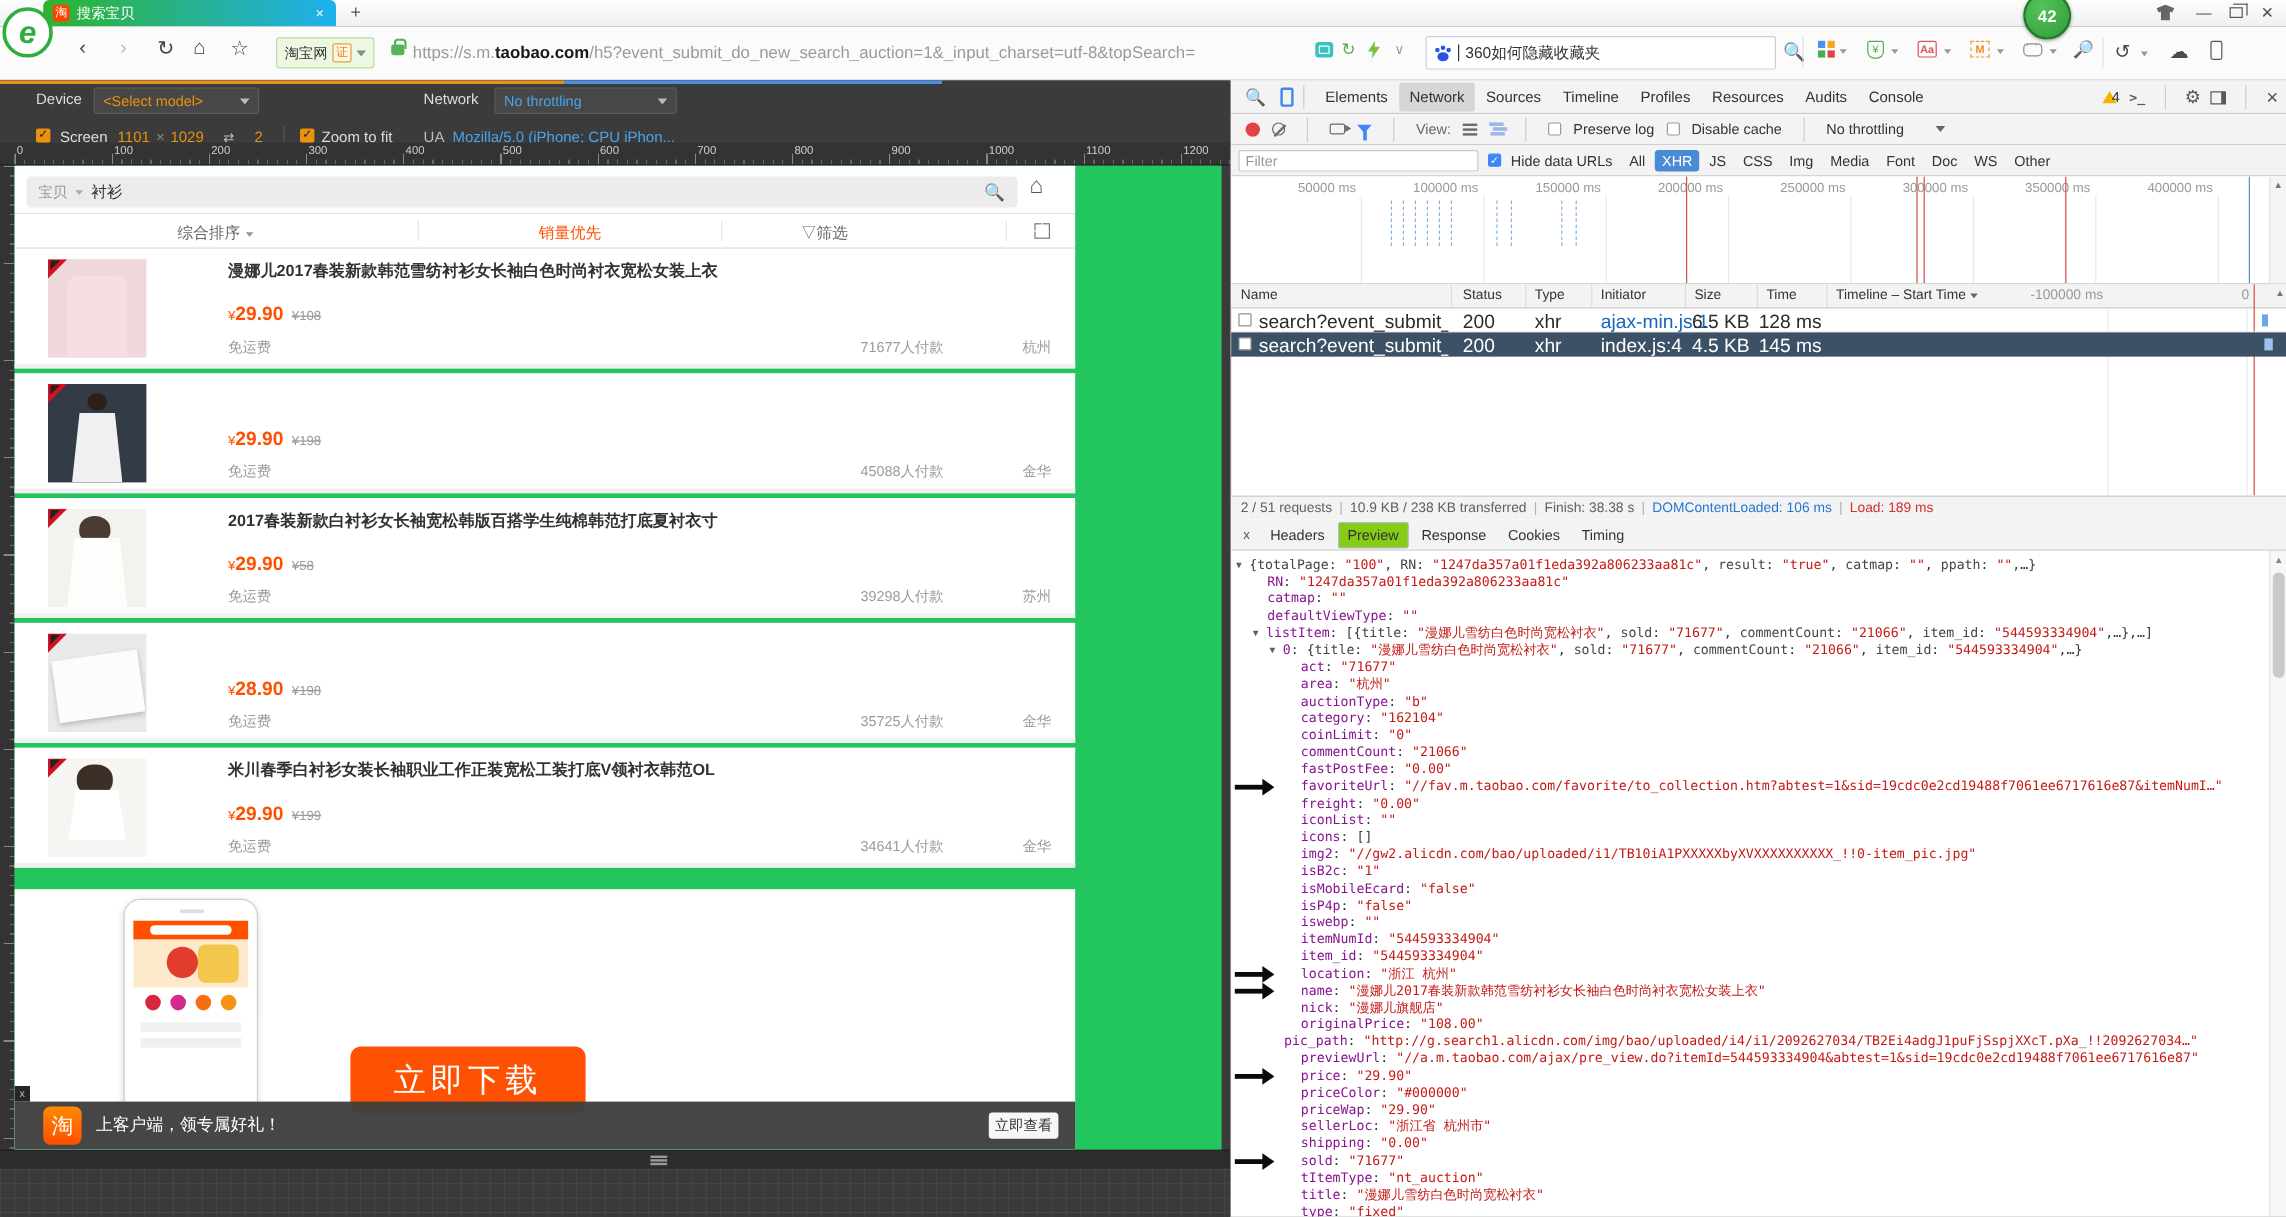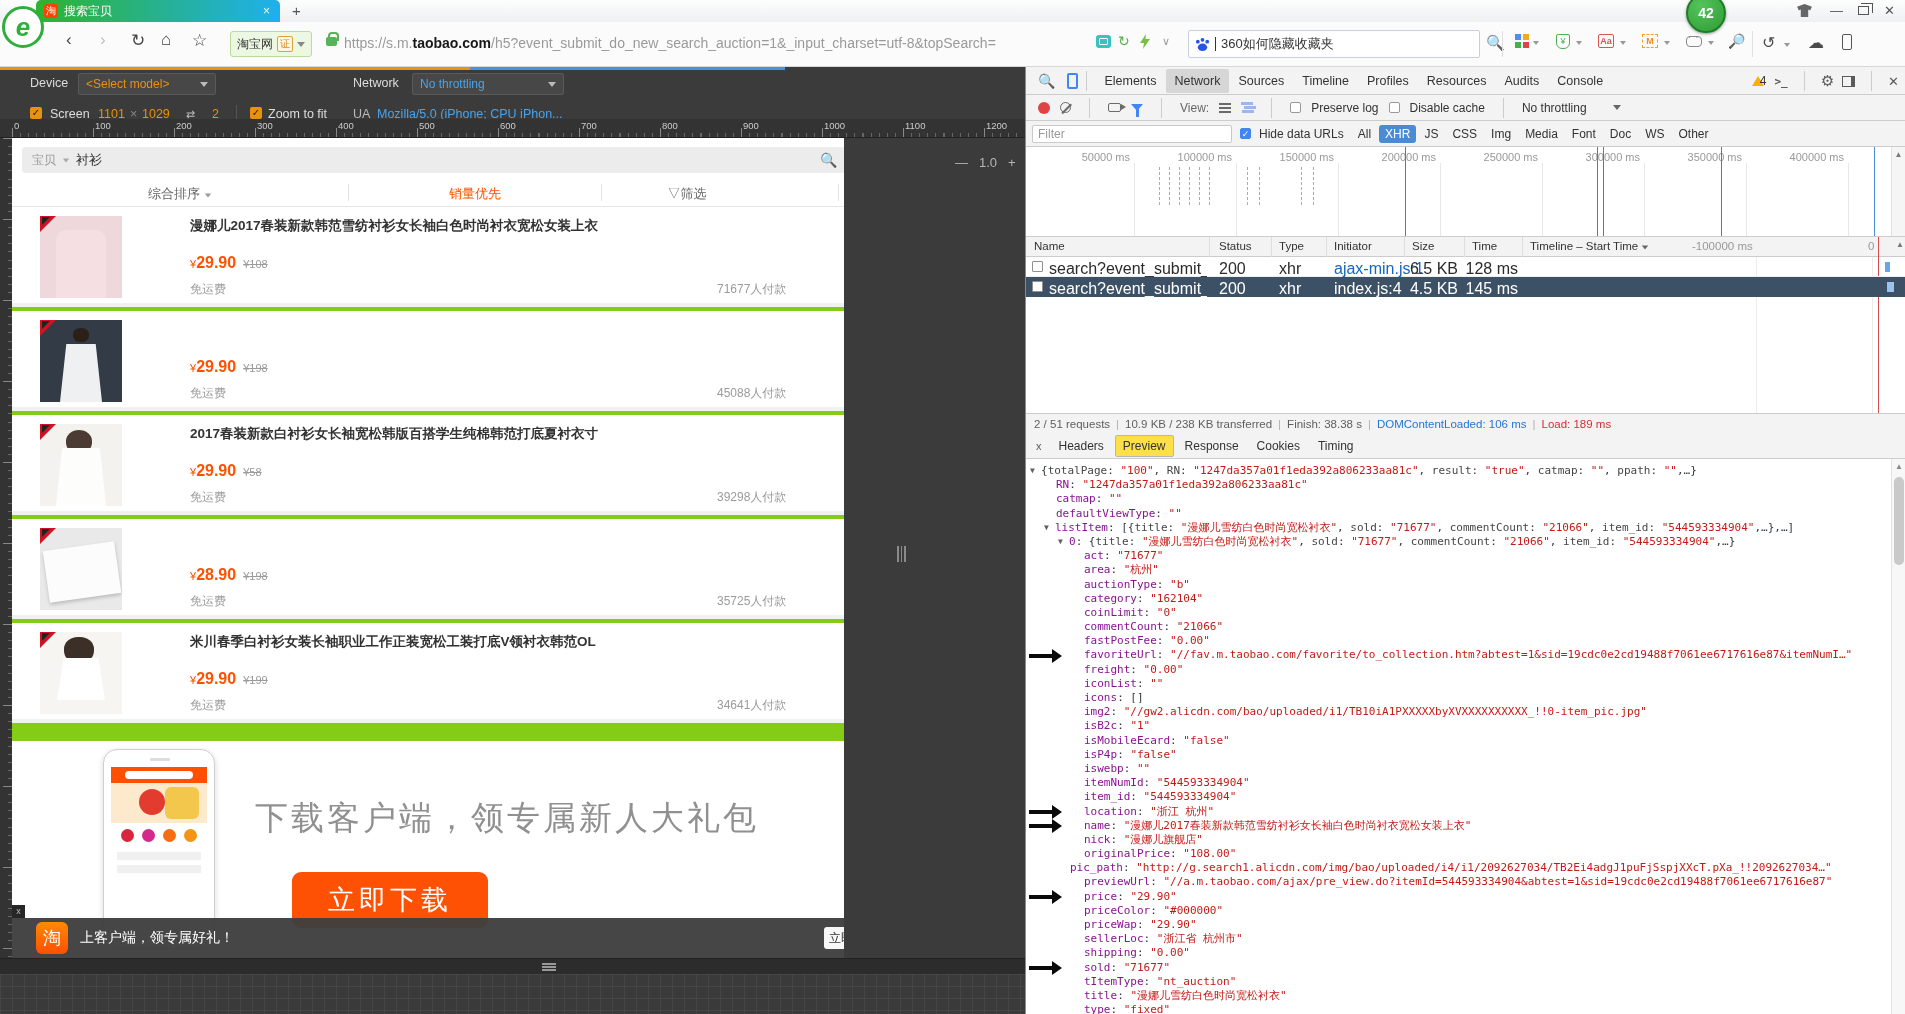--- a/index.html
+++ b/index.html
@@ -80,21 +80,21 @@
  background-image:repeating-linear-gradient(#888 0 1px,transparent 1px 81px),repeating-linear-gradient(#666 0 1px,transparent 1px 8.1px);
  background-size:9px 100%,4px 100%;background-position:100% 0,100% 0;background-repeat:no-repeat}
 #scalechip{position:absolute;left:955px;top:88px;color:#b5b5b5;font-size:13px;display:flex;gap:11px;align-items:center}
 #grip{position:absolute;left:897px;top:479px;width:9px;height:16px;display:flex;gap:2px}
 #grip i{width:1.5px;height:16px;background:#8a8a8a}
 #handle-strip{position:absolute;left:0;top:891px;width:1025px;height:16px;background:#2c2c2c;border-top:1px solid #222}
 #hburger{position:absolute;left:542px;top:896px;width:14px;height:1.5px;background:#999;box-shadow:0 3px 0 #999,0 6px 0 #999}
 #gridfloor{position:absolute;left:0;top:907px;width:1025px;height:40px;background:#3a3a3a;background-image:linear-gradient(#464646 1px,transparent 1px),linear-gradient(90deg,#464646 1px,transparent 1px);background-size:12px 12px}
 
 
-#page{position:absolute;left:12px;top:71px;width:832px;height:820px;background:#84cc16;overflow:hidden}
+#page{position:absolute;left:12px;top:71px;width:1006px;height:820px;background:#22c55e;overflow:hidden}
 #psearchrow{position:absolute;left:0;top:0;width:884px;height:40px;background:#fff}
 #psearch{position:absolute;left:10px;top:9px;width:826px;height:26px;background:#ececec;border-radius:4px;display:flex;align-items:center;padding:0 10px;gap:6px}
 #psearch .cat{color:#999;font-size:12px}
 #psearch .q{color:#333;font-size:13px;flex:1}
 #psearch .mag{color:#999;font-size:14px}
 #phome{position:absolute;left:846px;top:7px;color:#555;font-size:19px}
 #sortbar{position:absolute;left:0;top:40px;width:884px;height:29px;border-bottom:1px solid #e6e6e6;background:#fff}
 .sortitem{position:absolute;top:7px;font-size:13px;color:#666;transform:translateX(-50%);white-space:nowrap}
 .sortitem.active{color:#ff5000}
 .sortdiv{position:absolute;top:6px;width:1px;height:17px;background:#e3e3e3}
@@ -203,21 +203,21 @@
 .trow.sel{background:#3d5166;color:#fff;border-bottom-color:#3d5166}
 .trow.sel .c-init{color:#fff}
 .trow.sel .tick{background:#9cc3f0}
 #dt-summary{position:absolute;left:0;top:346px;width:879px;height:20px;background:#f3f3f3;border-top:1px solid #ccc;font-size:11.5px;color:#5f5f5f;display:flex;align-items:center;padding:0 8px;white-space:nowrap}
 #dt-summary .sep{color:#b0b0b0;margin:0 6px}
 #dt-summary .dcl{color:#2277d4}
 #dt-summary .load{color:#d22f2f}
 #dt-dtabs{position:absolute;left:0;top:366px;width:879px;height:26px;background:#f3f3f3;border-bottom:1px solid #ccc;display:flex;align-items:center;gap:4px;padding:0 10px;font-size:12px}
 #ddt-close{color:#5a5a5a;margin-right:6px;font-size:11px}
 .dtab{padding:3px 7px;color:#333}
-.dtab.active{background:#fde047;border:1px solid #b7b7b7;border-radius:2px}
+.dtab.active{background:#84cc16;border:1px solid #b7b7b7;border-radius:2px}
 #dt-json{position:absolute;left:0;top:392px;width:865px;height:555px;background:#fff;overflow:hidden;font-family:"DejaVu Sans Mono",monospace;font-size:11px;line-height:14.2px;color:#303942;padding-top:5px}
 .jline{position:relative;white-space:nowrap;height:14.2px}
 .exp{display:inline-block;width:11px;color:#616161;font-size:8px;vertical-align:1px}
 .jk{color:#881391}.jk2{color:#464646}.jv{color:#c41a16}
 .annot{position:absolute;left:3px;top:50%;margin-top:-2px;width:24px;height:4px;background:#0a0a0a}
 .annot:after{content:"";position:absolute;right:-9px;top:-5px;border-left:10px solid #0a0a0a;border-top:7px solid transparent;border-bottom:7px solid transparent}
 #json-scroll{position:absolute;left:865px;top:392px;width:15px;height:555px;background:#f7f7f7;border-left:1px solid #e3e3e3}
 #json-scroll .up{color:#888;font-size:8px;text-align:center;padding-top:3px}
 #json-scroll .thumb{position:absolute;left:2px;top:18px;width:10px;height:88px;background:#c9c9c9;border-radius:5px}
 </style>
@@ -435,21 +435,20 @@
               <div class="ics">
                 <i></i>
                 <i></i>
                 <i></i>
                 <i></i>
               </div>
               <div class="ln"></div>
               <div class="ln"></div>
             </div>
         </div>
-        <div id="bheadline">下载客户端，领专属新人大礼包</div>
         <div id="bbtn">立即下载</div>
       </div>
       <div id="pbottombar">
         <div id="pbb-close">x</div>
         <div id="pbb-icon">淘</div>
         <div id="pbb-text">上客户端，领专属好礼！</div>
         <div id="pbb-btn">立即查看</div>
       </div>
     </div>
   </div>

